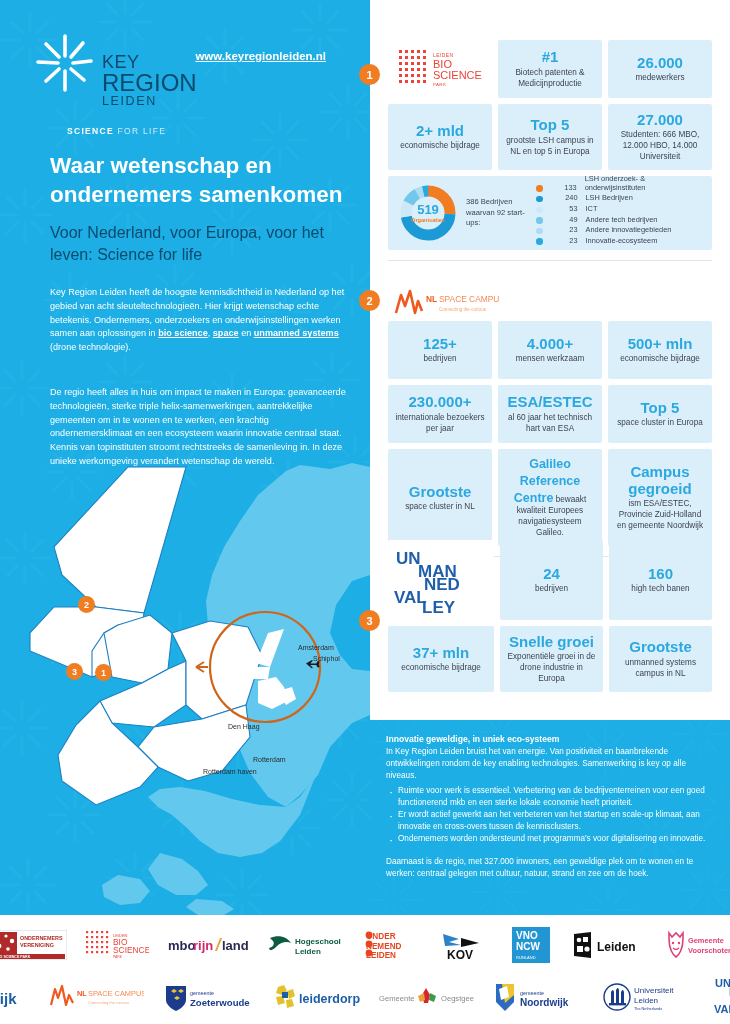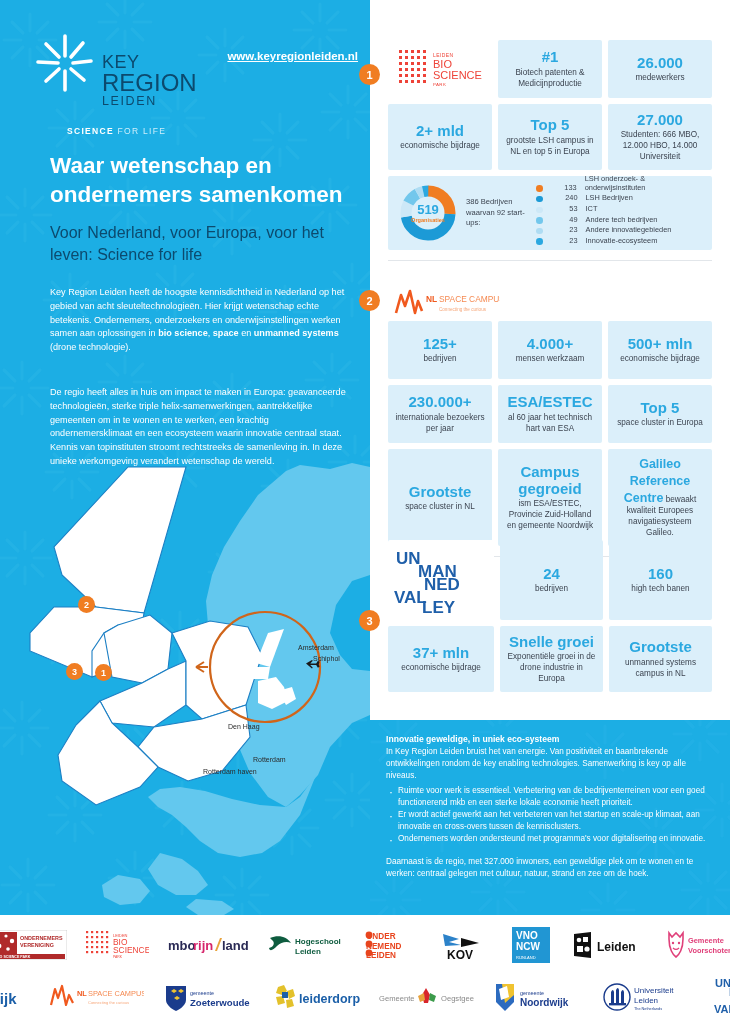--- a/index.html
+++ b/index.html
@@ -35,37 +35,37 @@
   .logo-word .l2 { font-size: 24px; display:block; letter-spacing:0px;}
   .logo-word .l3 { font-size: 12.5px; display:block; letter-spacing:1.6px; }
 
   #tagline {
     position: absolute; left: 67px; top: 126px;
     font-size: 8.5px; letter-spacing: 1.3px; color: #cdeefb;
   }
   #tagline b { color:#ffffff; font-weight:700; }
 
   #site-url {
-    position: absolute; right: 12px; top: 50px;
+    position: absolute; right: 44px; top: 50px;
     color: #ffffff; font-size: 11.5px; font-weight: 700;
   }
 
   #headline {
     position: absolute; left: 50px; top: 152px; width: 300px;
     color: #ffffff; font-size: 22.5px; font-weight: 700; line-height: 1.28;
   }
   #subhead {
     position: absolute; left: 50px; top: 222px; width: 310px;
     color: #0c4a6e; font-size: 16px; font-weight: 300; line-height: 1.38;
   }
   .body-copy {
     position: absolute; left: 50px; width: 300px;
     color: #ffffff; font-size: 9.1px; line-height: 1.52; font-weight: 400;
   }
-  .body-copy b { font-weight: 700; }
+  .body-copy b { font-weight: 700; text-decoration: underline; }
   #para1 { top: 286px; }
   #para2 { top: 386px; }
 
   
   #map-wrap { position: absolute; left: 0; top: 455px; width: 370px; height: 460px; }
 
   
   #right-col {
     position: absolute; left: 370px; top: 0;
     width: 360px; height: 720px; background: #ffffff;
@@ -461,26 +461,26 @@
           <div class="sml">al 60 jaar het technisch hart van ESA</div>
         </div>
         <div class="cell">
           <div class="big">Top 5</div>
           <div class="sml">space cluster in Europa</div>
         </div>
         <div class="cell">
           <div class="big">Grootste</div>
           <div class="sml">space cluster in NL</div>
         </div>
+        <div class="cell lead">
+          <div class="sml"><span class="hl">Galileo Reference Centre</span> <span>bewaakt kwaliteit Europees navigatiesysteem Galileo.</span></div>
+        </div>
         <div class="cell">
           <div class="big">Campus gegroeid</div>
           <div class="sml">ism ESA/ESTEC, Provincie Zuid-Holland en gemeente Noordwijk</div>
-        </div>
-        <div class="cell lead">
-          <div class="sml"><span class="hl">Galileo Reference Centre</span> <span>bewaakt kwaliteit Europees navigatiesysteem Galileo.</span></div>
         </div>
       </div>
       <div class="hr"></div>
     </div>
 
     <div class="sec" id="sec3" style="top:540px;">
       <div class="marker" style="top:70px;">3</div>
       <div class="grid">
         <div class="cell plain">
           <svg width="94" height="66" viewBox="0 0 94 66">

